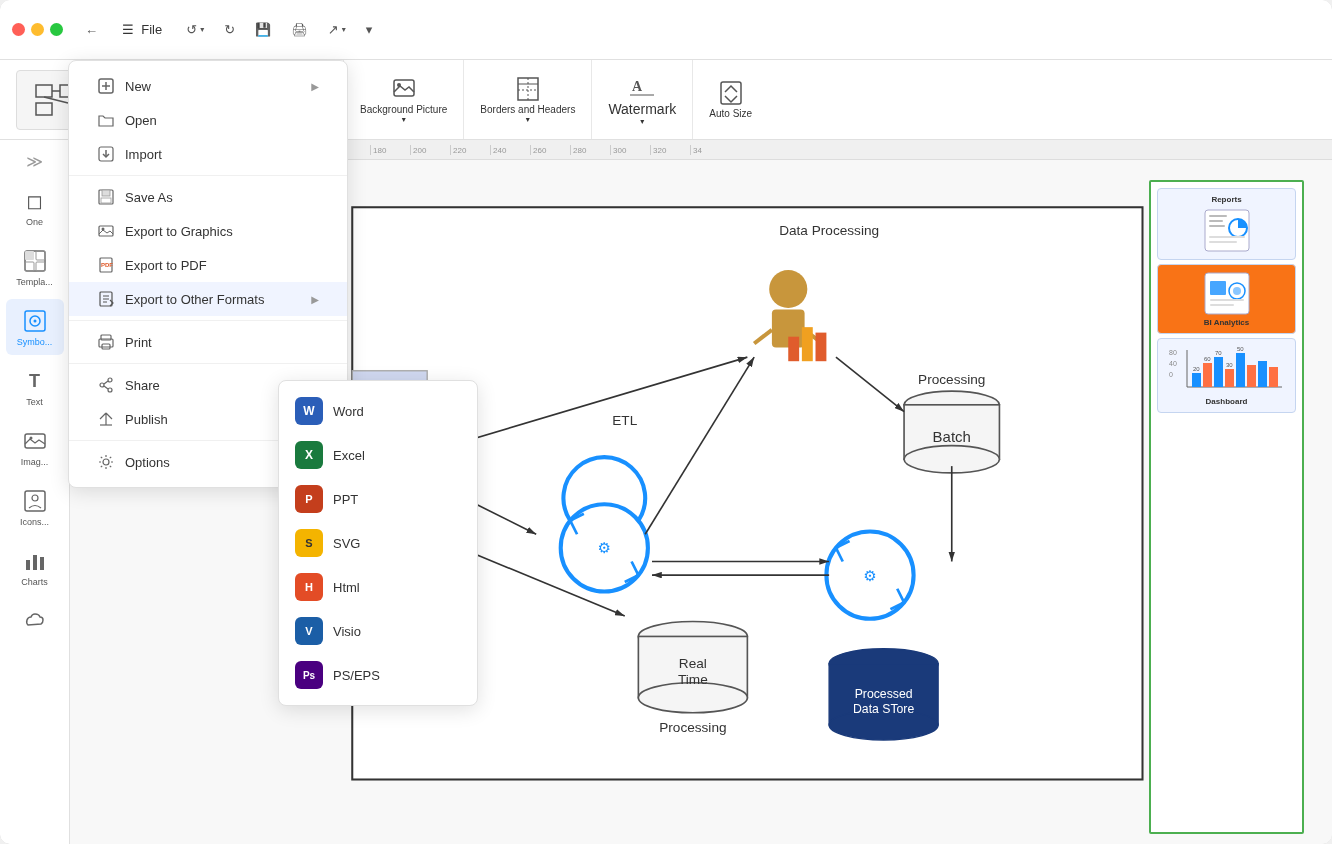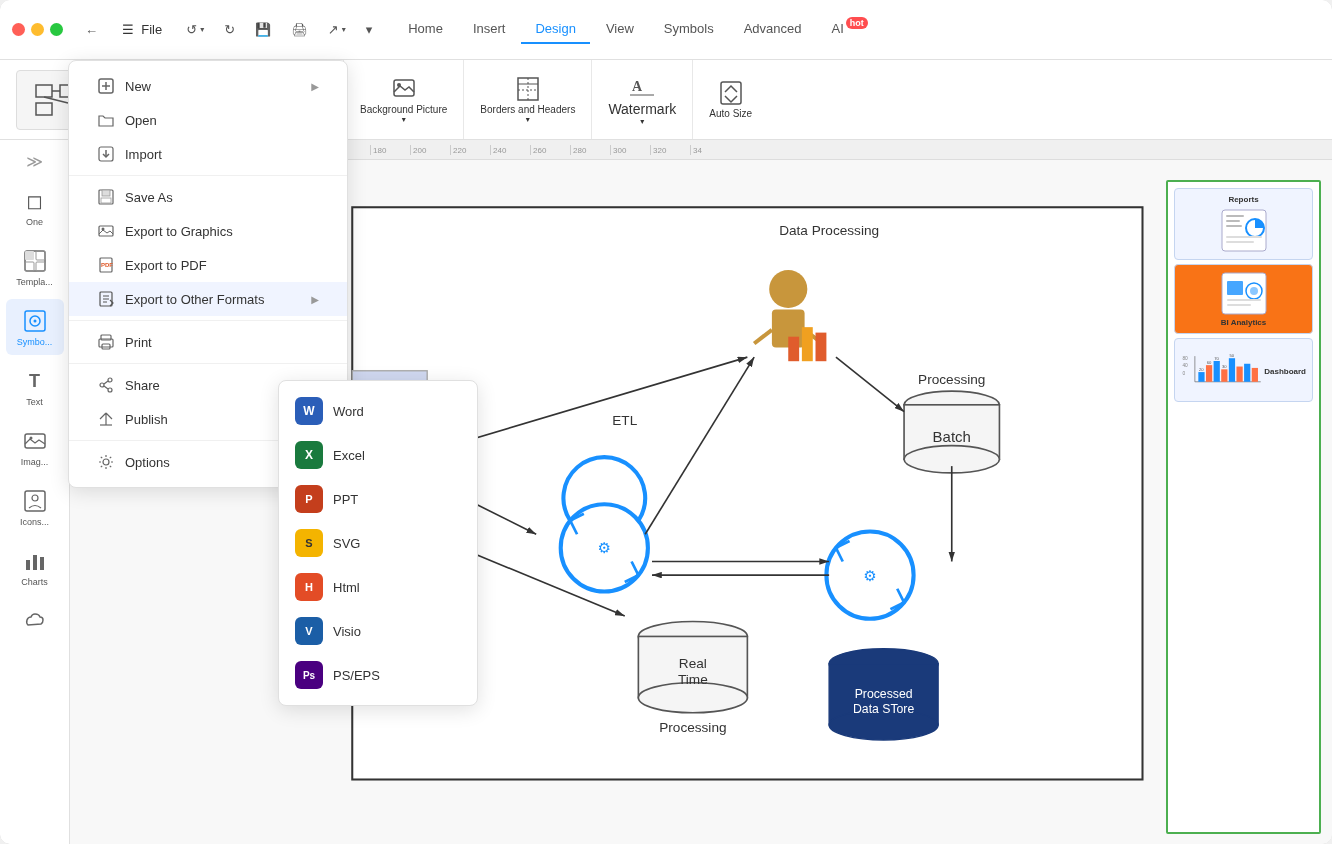--- a/index.html
+++ b/index.html
@@ -383,32 +383,20 @@
       <span>🖨</span>
     </button>
     <button class="toolbar-btn">
       <span>↗</span>
       <span style="font-size:8px;">▾</span>
     </button>
     <button class="toolbar-btn">
       <span>▾</span>
     </button>
 
-    <div class="nav-tabs">
-      <button class="nav-tab">Home</button>
-      <button class="nav-tab">Insert</button>
-      <button class="nav-tab active">Design</button>
-      <button class="nav-tab">View</button>
-      <button class="nav-tab">Symbols</button>
-      <button class="nav-tab">Advanced</button>
-      <button class="nav-tab" style="display:flex;align-items:center;gap:2px;">
-        <span>AI</span>
-        <span class="ai-badge">hot</span>
-      </button>
-    </div>
   </div>
 
   <div class="ribbon">
 
     <div style="display:flex;align-items:center;padding:0 8px;border-right:1px solid #e8e8e8;height:100%;min-width:120px;">
       <div style="background:#f5f5f5;border:1px solid #ddd;border-radius:4px;width:80px;height:60px;display:flex;align-items:center;justify-content:center;">
         <svg width="50" height="40" viewBox="0 0 50 40">
           <rect x="5" y="5" width="16" height="12" fill="none" stroke="#555" stroke-width="1.5"></rect>
           <rect x="29" y="5" width="16" height="12" fill="none" stroke="#555" stroke-width="1.5"></rect>
           <rect x="5" y="23" width="16" height="12" fill="none" stroke="#555" stroke-width="1.5"></rect>
@@ -703,21 +691,21 @@
             <line x1="450" y1="290" x2="320" y2="290" stroke="#333" stroke-width="1.2" marker-end="url(#arrowhead)"></line>
 
             <defs>
               <marker id="arrowhead" markerWidth="6" markerHeight="4" refX="6" refY="2" orient="auto">
                 <polygon points="0 0, 6 2, 0 4" fill="#333"></polygon>
               </marker>
             </defs>
           </svg>
         </div>
 
-        <div style="position:absolute;top:20px;right:11px;width:155px;bottom:10px;border:2px solid #4caf50;border-radius:2px;background:white;display:flex;flex-direction:column;gap:4px;padding:6px;">
+        <div style="position:absolute;top:20px;right:28px;width:155px;bottom:10px;border:2px solid #4caf50;border-radius:2px;background:white;display:flex;flex-direction:column;gap:4px;padding:6px;">
 
           <div style="background:#f0f4ff;border:1px solid #c5d5f0;border-radius:4px;padding:6px;display:flex;flex-direction:column;align-items:center;">
             <div style="font-size:8px;color:#333;font-weight:bold;margin-bottom:4px;">Reports</div>
             <svg width="50" height="45" viewBox="0 0 50 45">
               <rect x="3" y="2" width="44" height="41" rx="3" fill="white" stroke="#aac" stroke-width="1"></rect>
               <rect x="7" y="7" width="18" height="2" fill="#bbb" rx="1"></rect>
               <rect x="7" y="12" width="14" height="2" fill="#bbb" rx="1"></rect>
               <rect x="7" y="17" width="16" height="2" fill="#bbb" rx="1"></rect>
               <circle cx="36" cy="20" r="9" fill="none" stroke="#1890ff" stroke-width="2"></circle>
               <path d="M36 11 A9 9 0 0 1 45 20 L36 20 Z" fill="#1890ff"></path>
@@ -731,21 +719,21 @@
               <rect x="3" y="2" width="44" height="41" rx="3" fill="white" stroke="#aac" stroke-width="1"></rect>
               <rect x="8" y="10" width="16" height="14" rx="1" fill="#1890ff" opacity="0.8"></rect>
               <circle cx="35" cy="20" r="8" fill="none" stroke="#1890ff" stroke-width="1.5"></circle>
               <circle cx="35" cy="20" r="4" fill="#1890ff" opacity="0.5"></circle>
               <rect x="8" y="28" width="34" height="2" fill="#ddd" rx="1"></rect>
               <rect x="8" y="33" width="24" height="2" fill="#ddd" rx="1"></rect>
             </svg>
             <div style="font-size:8px;color:#333;font-weight:bold;margin-top:2px;">BI Analytics</div>
           </div>
 
-          <div style="background:#f0f4ff;border:1px solid #c5d5f0;border-radius:4px;padding:6px;display:flex;flex-direction:row;align-items:center;">
+          <div style="background:#f0f4ff;border:1px solid #c5d5f0;border-radius:4px;padding:6px;display:flex;flex-direction:column;align-items:center;">
             <svg width="120" height="50" viewBox="0 0 120 50">
 
               <line x1="20" y1="5" x2="20" y2="42" stroke="#666" stroke-width="1"></line>
               <line x1="20" y1="42" x2="115" y2="42" stroke="#666" stroke-width="1"></line>
 
               <text x="2" y="10" font-size="7" fill="#888">80</text>
               <text x="2" y="21" font-size="7" fill="#888">40</text>
               <text x="2" y="32" font-size="7" fill="#888">0</text>
 
               <rect x="25" y="28" width="9" height="14" fill="#1890ff"></rect>

